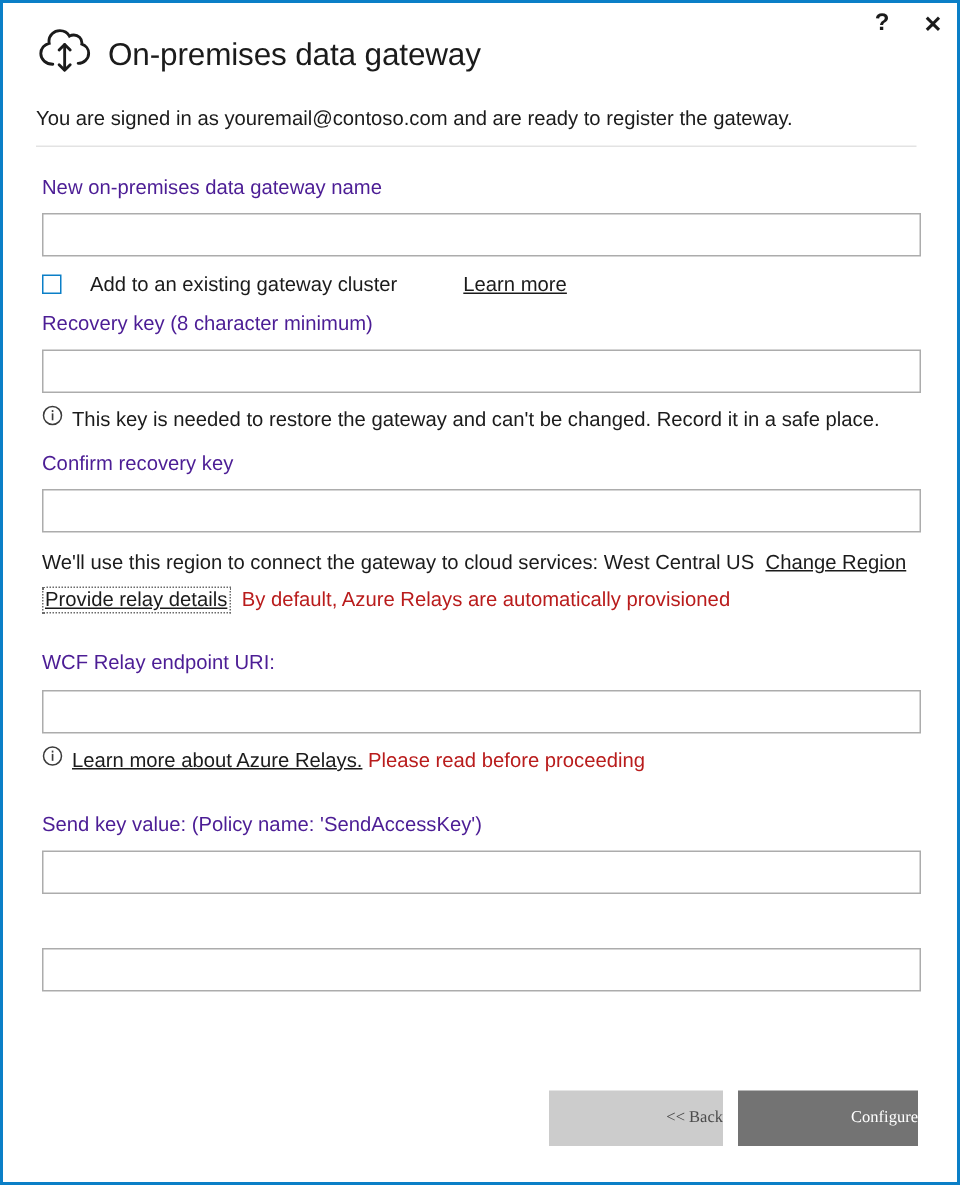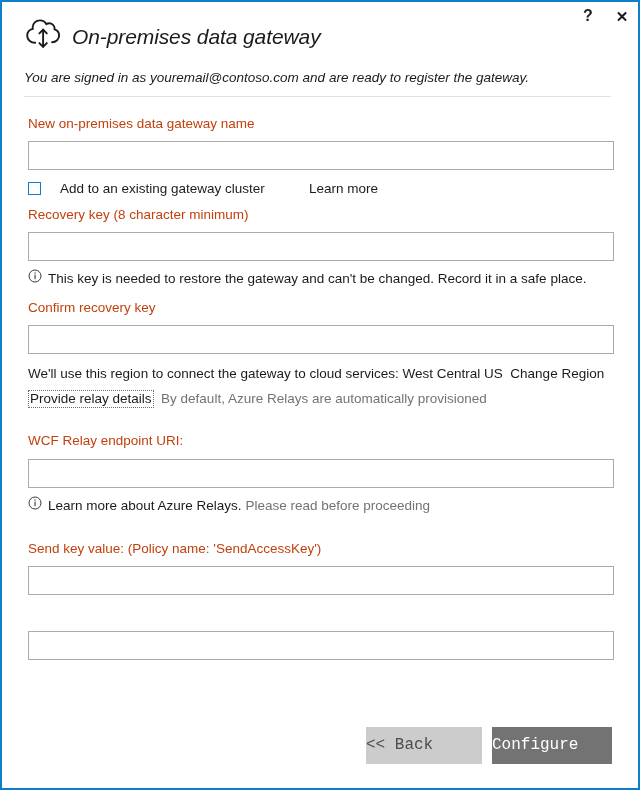--- a/index.html
+++ b/index.html
@@ -42,21 +42,20 @@
     line-height: 1;
     cursor: default;
     user-select: none;
   }
   .tb-btn.help { font-size: 16px; }
   .tb-btn.close { font-size: 15px; }
 
   
   .header {
     padding: 16px 26px 0 22px;
-    font-style: italic;
   }
   .title-row {
     display: flex;
     align-items: center;
     gap: 10px;
   }
   .cloud-icon { flex: 0 0 auto; margin-top: 1px; }
   .app-title {
     font-size: 21px;
     color: #1b1b1b;
@@ -77,21 +76,21 @@
     height: 1px;
     background: #e3e3e3;
   }
 
   
   .form {
     padding: 0 0 0 26px;
   }
   .field-label {
     font-size: 13.5px;
-    color: #c2410c;
+    color: #4c1d95;
     margin: 0;
     line-height: 1.2;
   }
   .text-input {
     display: block;
     box-sizing: border-box;
     width: 586px;
     height: 29px;
     background: #ffffff;
     border: 1px solid #acacac;
@@ -107,24 +106,25 @@
     align-items: flex-end;
     gap: 6px;
     font-size: 13.5px;
     color: #1b1b1b;
     line-height: 1.3;
   }
   .info-icon {
     flex: 0 0 auto;
     margin-top: 1px;
   }
-  .inline-text { font-size: 13.5px; color: #737373; }
+  .inline-text { font-size: 13.5px; color: #b91c1c; }
 
   a.link, .link {
     color: #1b1b1b;
+    text-decoration: underline;
     cursor: pointer;
     font-size: 13.5px;
   }
   .link-focus {
     display: inline-block;
     border: 1px dotted #6b6b6b;
     padding: 0 1px;
     line-height: 1.15;
   }
 
@@ -161,27 +161,27 @@
     position: absolute;
     left: 0;
     right: 0;
     bottom: 24px;
     display: flex;
     justify-content: flex-end;
     gap: 10px;
     padding-right: 26px;
   }
   .btn {
-    font-family: Liberation Mono, monospace;
-    font-size: 16px;
+    font-family: Liberation Serif, serif;
+    font-size: 11px;
     border: none;
     cursor: pointer;
     height: 37px;
     line-height: 37px;
-    text-align: left;
+    text-align: right;
     padding: 0;
   }
   .btn-back {
     width: 116px;
     background: #cccccc;
     color: #4c4c4c;
   }
   .btn-primary {
     width: 120px;
     background: #737373;

